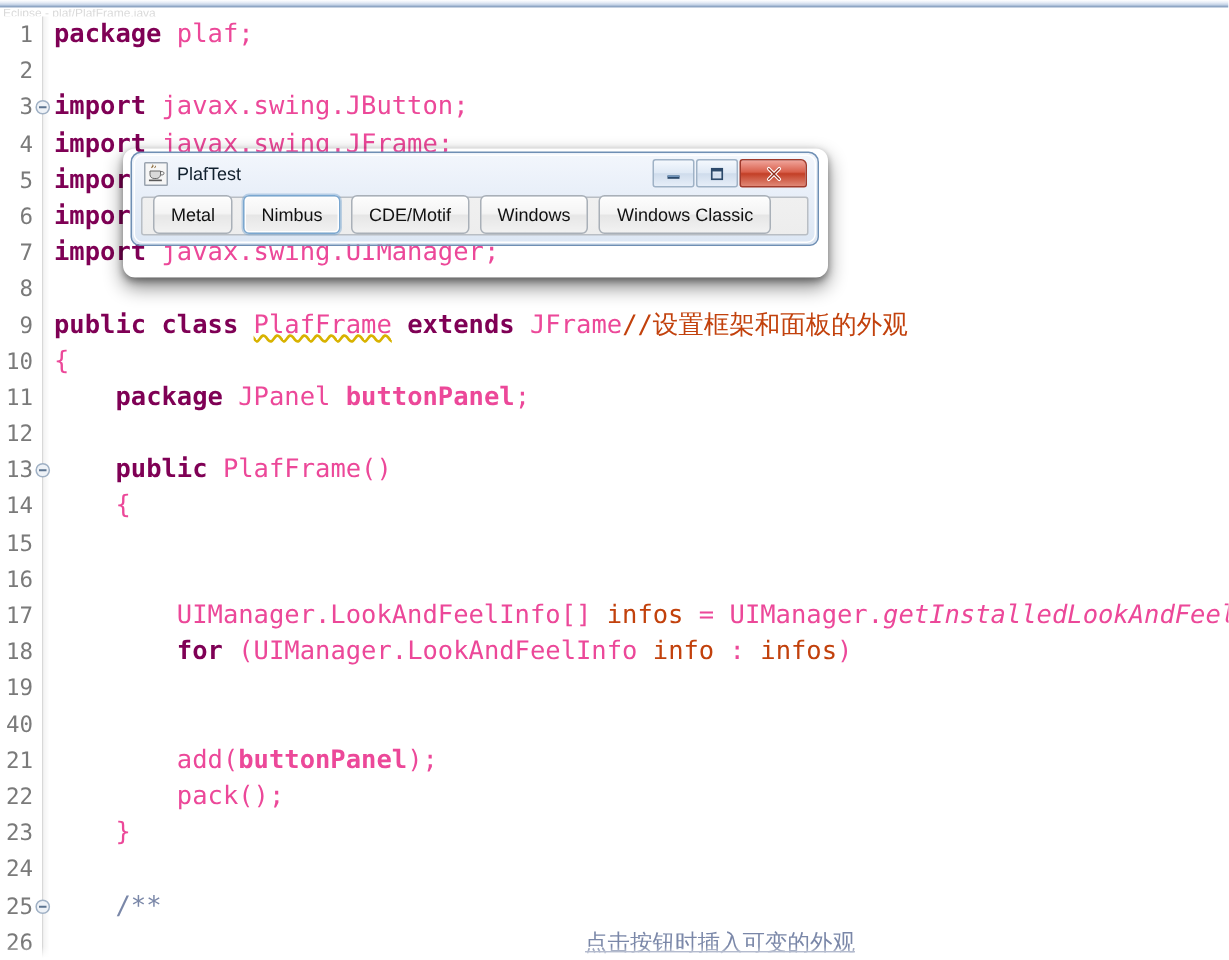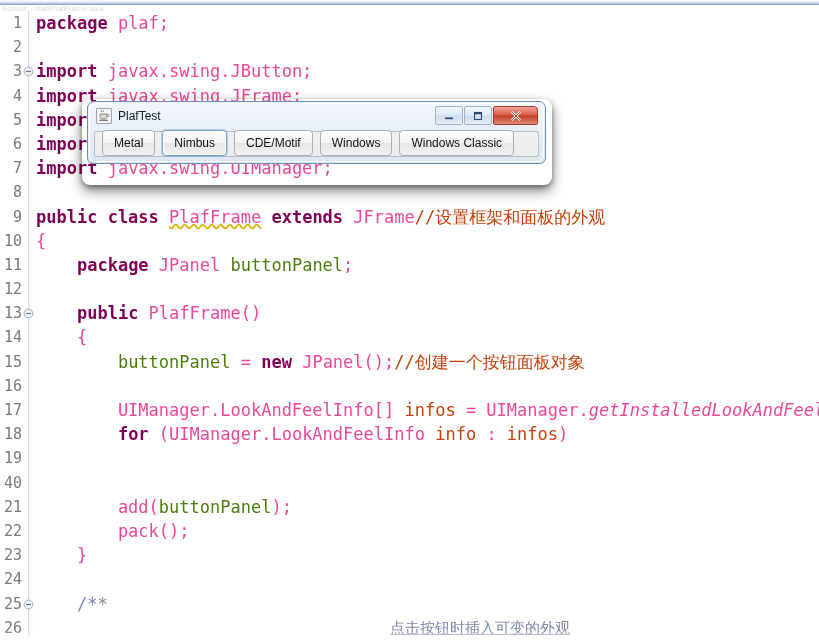--- a/index.html
+++ b/index.html
@@ -53,21 +53,21 @@
   }
   .fold svg{display:block;}
   .code-text{
     position:absolute;left:36px;top:0;white-space:pre;
     font-family:"DejaVu Sans Mono",monospace;font-size:17px;
     color:#000000;
   }
 
   
   .kw{color:#7f0055;font-weight:bold;}
-  .fld{color:#4d7c0f;font-weight:normal;}
+  .fld{color:#ec4899;font-weight:bold;}
   .cmt{color:#c2410c;margin-top:39px;}
   .cmt-blk{color:#7a87a8;}
   .stat{font-style:italic;}
   .plain{color:#ec4899;}
   .warn{
     text-decoration:underline;
     text-decoration-color:#d8b200;
     text-decoration-style:wavy;
     text-decoration-skip-ink:none;
   }
@@ -186,21 +186,21 @@
       <div class="code-line"><span class="ln">8</span><span class="code-text"></span></div>
       <div class="code-line"><span class="ln">9</span><span class="code-text"><span class="kw">public class </span><span class="plain warn">PlafFrame</span><span class="plain"> </span><span class="kw">extends </span><span class="plain">JFrame</span><span class="cmt">//设置框架和面板的外观</span></span></div>
       <div class="code-line"><span class="ln">10</span><span class="code-text"><span class="plain">{</span></span></div>
       <div class="code-line"><span class="ln">11</span><span class="code-text"><span class="plain">    </span><span class="kw">package </span><span class="plain">JPanel </span><span class="fld">buttonPanel</span><span class="plain">;</span></span></div>
       <div class="code-line"><span class="ln">12</span><span class="code-text"></span></div>
       <div class="code-line"><span class="ln">13</span><span class="fold"><svg width="11" height="11" viewBox="0 0 11 11">
             <circle cx="5.5" cy="5.5" r="4.4" fill="#eef2f7" stroke="#9fb0c4" stroke-width="1"></circle>
             <line x1="3" y1="5.5" x2="8" y2="5.5" stroke="#5d7490" stroke-width="1.2"></line>
           </svg></span><span class="code-text"><span class="plain">    </span><span class="kw">public </span><span class="plain">PlafFrame()</span></span></div>
       <div class="code-line"><span class="ln">14</span><span class="code-text"><span class="plain">    {</span></span></div>
-      <div class="code-line"><span class="ln">15</span><span class="code-text"><span class="plain">        </span><span class="fld">buttonPanel</span><span class="plain"> = </span><span class="kw">new </span><span class="plain">JPanel();</span><span class="cmt">//创建一个按钮面板对象</span></span></div>
+      <div class="code-line"><span class="ln">15</span></div>
       <div class="code-line"><span class="ln">16</span><span class="code-text"></span></div>
       <div class="code-line"><span class="ln">17</span><span class="code-text"><span class="plain">        UIManager.LookAndFeelInfo[] </span><span class="cmt">infos</span><span class="plain"> = UIManager.</span><span class="plain stat">getInstalledLookAndFeels();</span></span></div>
       <div class="code-line"><span class="ln">18</span><span class="code-text"><span class="plain">        </span><span class="kw">for </span><span class="plain">(UIManager.LookAndFeelInfo </span><span class="cmt">info</span><span class="plain"> : </span><span class="cmt">infos</span><span class="plain">)</span></span></div>
       <div class="code-line"><span class="ln">19</span></div>
       <div class="code-line"><span class="ln">40</span><span class="code-text"></span></div>
       <div class="code-line"><span class="ln">21</span><span class="code-text"><span class="plain">        add(</span><span class="fld">buttonPanel</span><span class="plain">);</span></span></div>
       <div class="code-line"><span class="ln">22</span><span class="code-text"><span class="plain">        pack();</span></span></div>
       <div class="code-line"><span class="ln">23</span><span class="code-text"><span class="plain">    }</span></span></div>
       <div class="code-line"><span class="ln">24</span><span class="code-text"></span></div>
       <div class="code-line"><span class="ln">25</span><span class="fold"><svg width="11" height="11" viewBox="0 0 11 11">

